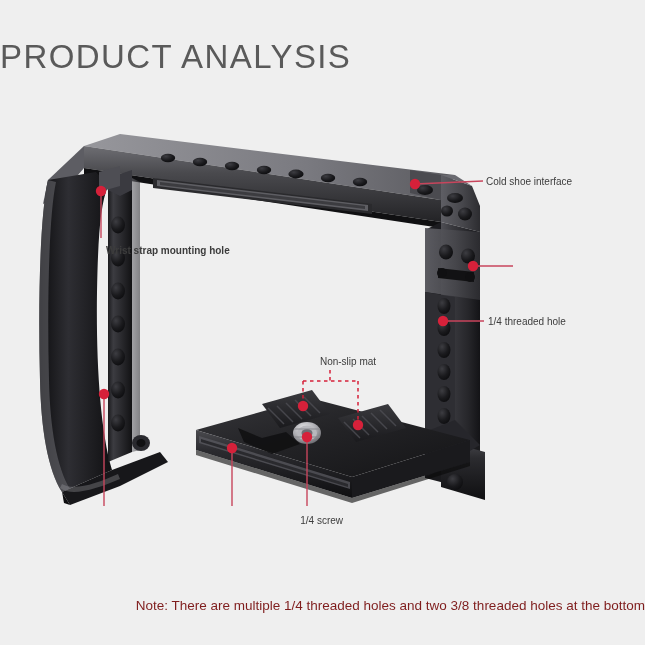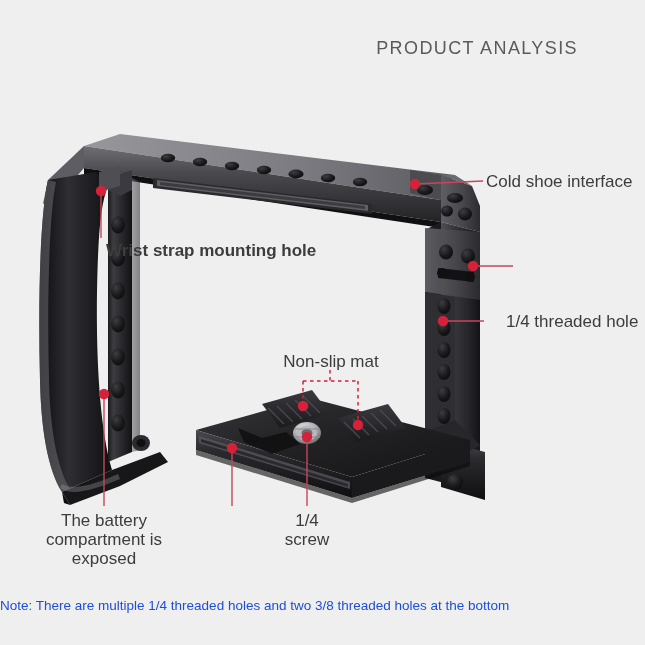--- a/index.html
+++ b/index.html
@@ -16,57 +16,57 @@
     font-family: "Liberation Sans", sans-serif;
     -webkit-font-smoothing: antialiased;
   }
 
   
   #page-title {
     position: absolute;
     left: 0;
     top: 38px;
     width: 578px;
-    text-align: right;
-    font-size: 18px;
+    text-align: left;
+    font-size: 33px;
     letter-spacing: 1.4px;
     color: #5a5a5a;
     font-weight: 300;
     white-space: nowrap;
   }
 
   
   #product-illustration {
     position: absolute;
     left: 0;
     top: 0;
     width: 645px;
     height: 645px;
   }
 
   
   .callout-label {
     position: absolute;
     color: #3c3c3c;
-    font-size: 17px;
+    font-size: 10px;
     line-height: 19px;
     white-space: pre-line;
   }
   .callout-label.center { text-align: center; }
   .callout-label.left   { text-align: left; }
 
   
   #footer-note {
     position: absolute;
     left: 0;
     top: 598px;
     width: 645px;
-    text-align: left;
+    text-align: right;
     font-size: 13.5px;
-    color: #1d4ed8;
+    color: #7f1d1d;
     white-space: nowrap;
   }
 </style>
 </head>
 <body>
 
 <div id="page">
 
   <div id="page-title">PRODUCT ANALYSIS</div>
 
@@ -328,28 +328,25 @@
 
     <g>
       <line x1="307" y1="437" x2="307" y2="506" stroke="#c8455c" stroke-width="1.4"></line>
       <circle cx="307" cy="437" r="5.2" fill="#d6213a"></circle>
     </g>
   </svg>
 
   <div class="callout-label left" style="left:486px; top:172px;">Cold shoe interface</div>
 
 
-  <div class="callout-label left" style="left:488px; top:312px;margin-left:18px;">1/4 threaded hole</div>
+  <div class="callout-label left" style="left:488px; top:312px;">1/4 threaded hole</div>
 
   <div class="callout-label left" style="left:106px; top:241px;font-weight:bold;">Wrist strap mounting hole</div>
 
-  <div class="callout-label center" style="left:281px; top:352px; width:100px;">Non-slip mat</div>
-
-  <div class="callout-label center" style="left:29px; top:511px; width:150px;">The battery
-compartment is
-exposed</div>
-
-
-  <div class="callout-label center" style="left:271px; top:511px; width:72px;">1/4 screw</div>
+  <div class="callout-label center" style="left:298px; top:352px; width:100px;">Non-slip mat</div>
+
+
+
+  <div class="callout-label center" style="left:271px; top:511px; width:72px;text-align:right;">1/4 screw</div>
 
   <div id="footer-note">Note: There are multiple 1/4 threaded holes and two 3/8 threaded holes at the bottom</div>
 
 </div>
 
 </body></html>

